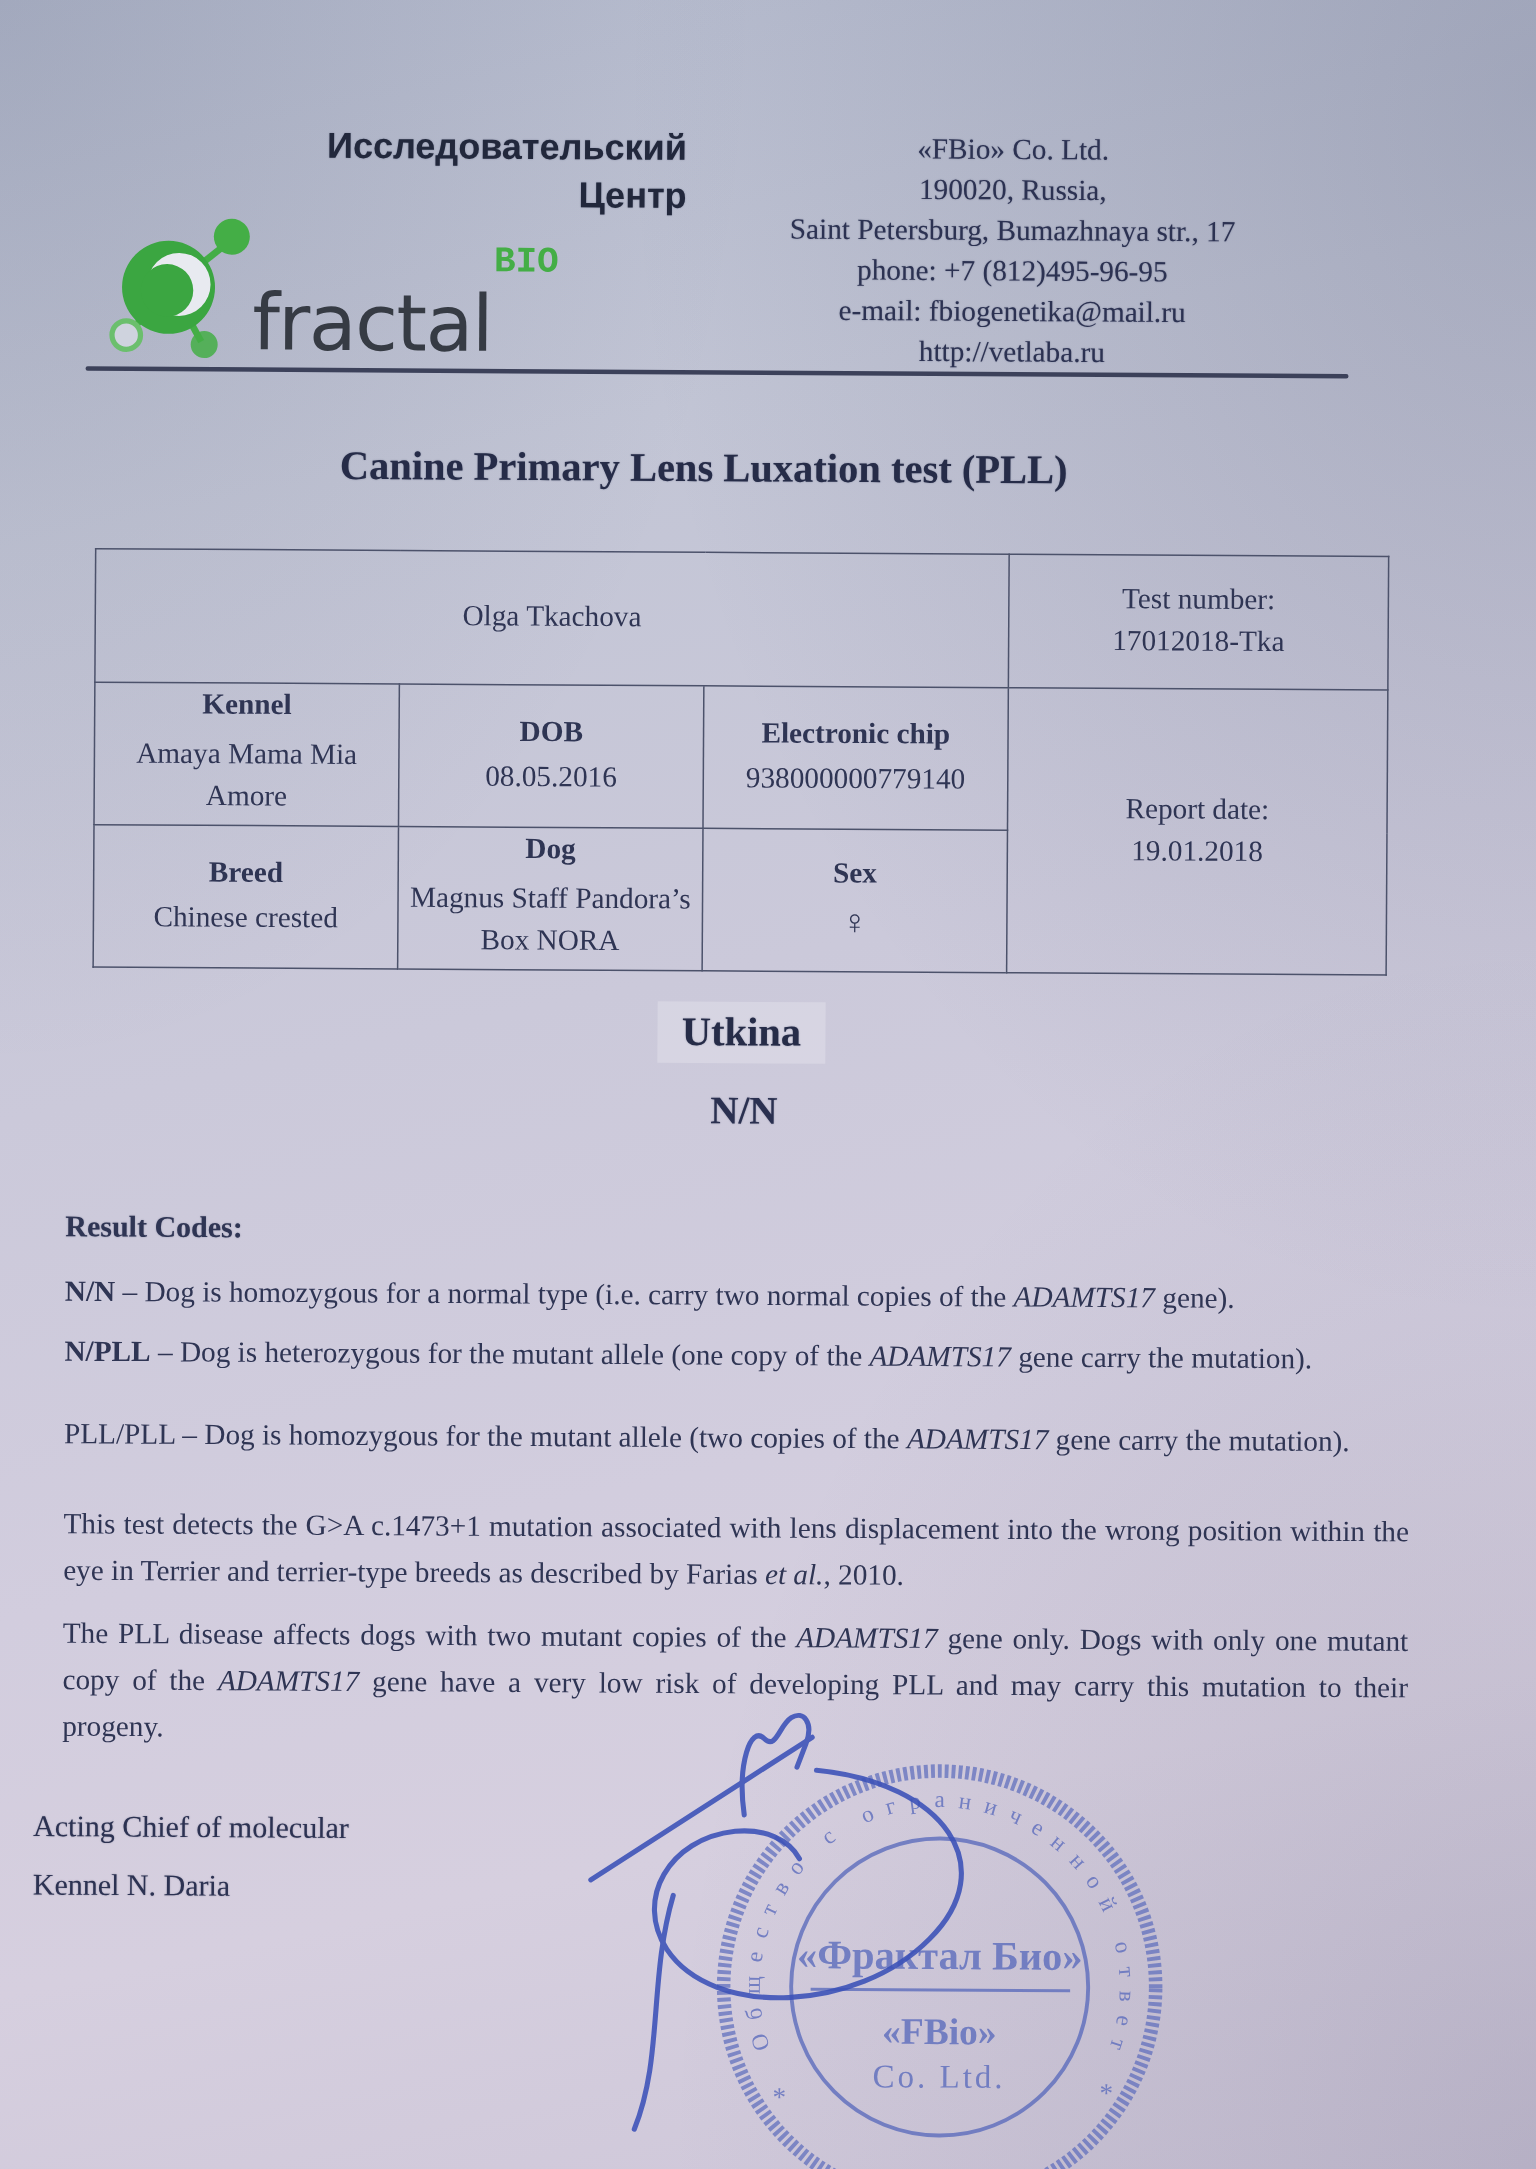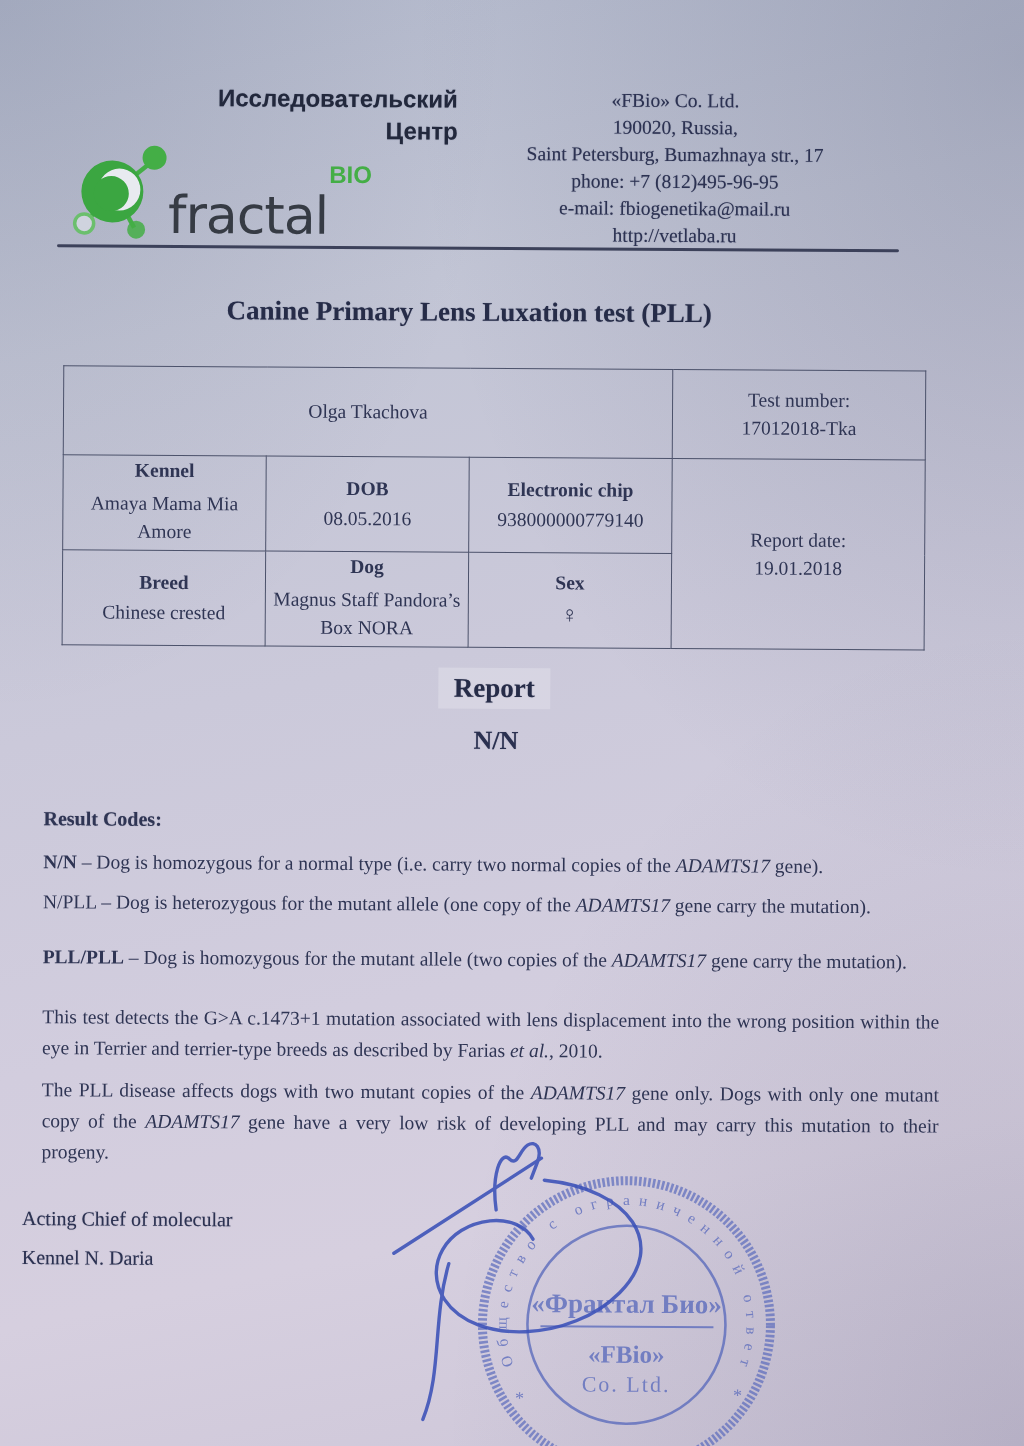--- a/index.html
+++ b/index.html
@@ -13,21 +13,21 @@
       linear-gradient(168deg,#b3b9cc 0%,#c2c5d5 22%,#cbc9da 45%,#d2cdde 65%,#d6cfdf 80%,#cdc6d8 100%);
   }
   .content{position:absolute;inset:0;transform:rotate(0.35deg);transform-origin:50% 40%;}
   .soft{text-shadow:0 0 1px rgba(47,53,84,.45);}
 
   
   .org-name{position:absolute;left:150px;top:84px;width:305px;text-align:right;
     font-family:"Liberation Sans",sans-serif;font-weight:bold;font-size:24px;line-height:32px;color:#22283c;}
   .logo{position:absolute;left:68px;top:140px;display:flex;align-items:center;}
   .logo-word{font-family:"DejaVu Sans",sans-serif;font-size:52px;font-weight:500;color:#363b44;letter-spacing:-1px;margin-left:-6px;line-height:1;margin-top:48px;}
-  .logo-sup{font-family:Liberation Sans, sans-serif;font-size:24px;font-weight:bold;color:#44ae46;position:relative;top:-17px;left:1px;letter-spacing:0;}
+  .logo-sup{font-family:Liberation Mono, monospace;font-size:24px;font-weight:bold;color:#44ae46;position:relative;top:-17px;left:1px;letter-spacing:0;}
   .company{position:absolute;left:420px;top:86px;width:505px;text-align:center;
     font-size:19.5px;line-height:27px;color:#2c3252;}
   .rule{position:absolute;left:55px;top:247px;width:842px;height:2.5px;background:#3c415a;border-radius:2px;}
 
   
   .doc-title{position:absolute;left:0;top:297px;width:935px;text-align:center;
     font-size:27px;font-weight:bold;color:#262c48;}
 
   
   table.info{position:absolute;left:62px;top:368px;border-collapse:collapse;table-layout:fixed;
@@ -144,28 +144,28 @@
         </td>
         <td class="c3 cell-top">
           <div class="th">Sex</div>
           <div style="font-size:23px;">♀</div>
         </td>
       </tr>
     </tbody>
       </table>
 
     <div class="result-heading-wrap">
-      <span class="result-heading soft">Report</span>
+      <span class="result-heading soft">Utkina</span>
     </div>
     <div class="result-value soft">N/N</div>
 
     <div class="txt codes-heading soft" style="top:806px;">Result Codes:</div>
     <div class="txt" style="top:849px;"><span style="font-weight: bold;">N/N</span><span> – Dog is homozygous for a normal type (i.e. carry two normal copies of the </span><span style="font-style: italic;">ADAMTS17</span><span> gene).</span></div>
-    <div class="txt" style="top:889px;"><span style="font-weight: normal;">N/PLL</span><span> – Dog is heterozygous for the mutant allele (one copy of the </span><span style="font-style: italic;">ADAMTS17</span><span> gene carry the mutation).</span></div>
-    <div class="txt" style="top:944px;"><span style="font-weight: bold;">PLL/PLL</span><span> – Dog is homozygous for the mutant allele (two copies of the </span><span style="font-style: italic;">ADAMTS17</span><span> gene carry the mutation).</span></div>
+    <div class="txt" style="top:889px;"><span style="font-weight: bold;">N/PLL</span><span> – Dog is heterozygous for the mutant allele (one copy of the </span><span style="font-style: italic;">ADAMTS17</span><span> gene carry the mutation).</span></div>
+    <div class="txt" style="top:944px;"><span style="font-weight: normal;">PLL/PLL</span><span> – Dog is homozygous for the mutant allele (two copies of the </span><span style="font-style: italic;">ADAMTS17</span><span> gene carry the mutation).</span></div>
     <div class="txt" style="top:1004px;"><span>This test detects the G&gt;A c.1473+1 mutation  associated with lens displacement into the wrong position within the eye in  Terrier and terrier-type breeds as described by Farias </span><span style="font-style: italic;">et al.</span><span>, 2010.</span></div>
     <div class="txt" style="top:1077px;"><span>The PLL disease affects dogs with two mutant copies of the </span><span style="font-style: italic;">ADAMTS17</span><span> gene only. Dogs with only one mutant copy of the </span><span style="font-style: italic;">ADAMTS17</span><span> gene  have a very low risk of developing PLL and may carry this mutation to their progeny.</span></div>
 
     <div class="sign-block soft">
       <div>Acting Chief of molecular</div>
       <div>Kennel N. Daria</div>
     </div>
 
     <svg class="stamp-svg" width="352" height="296" viewBox="0 0 352 296">
       <g fill="none" stroke="#5d6dbd">

